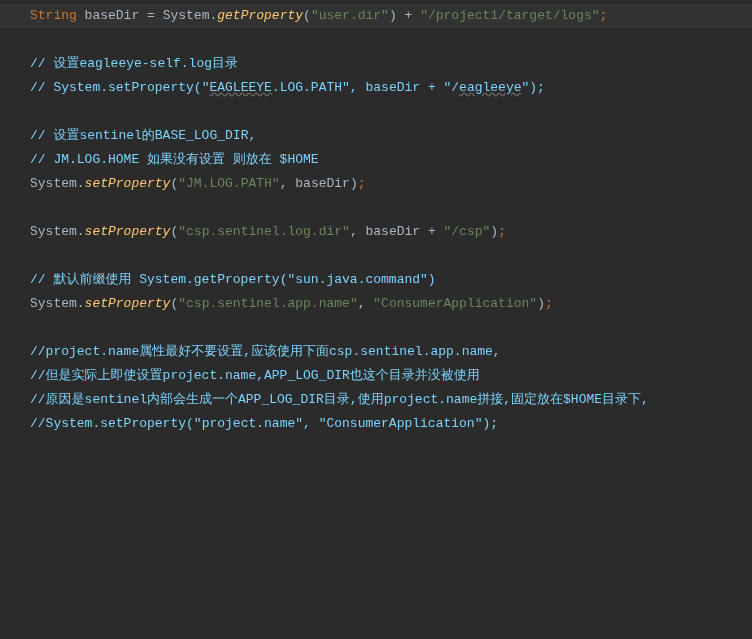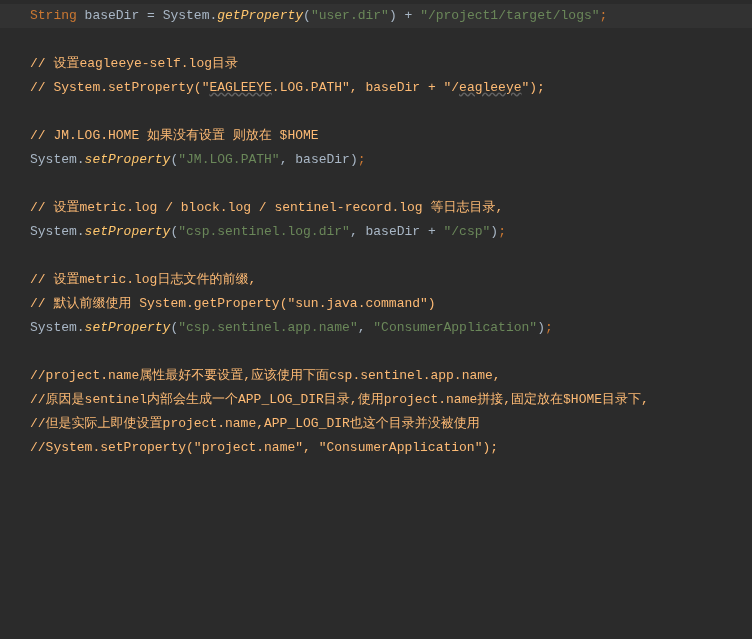--- a/index.html
+++ b/index.html
@@ -30,40 +30,39 @@
       padding-left: 30px;
       margin-right: -10px;
     }
     .type { color: #cc7832; }
     .identifier { color: #a9b7c6; }
     .method-italic { color: #ffc66d; font-style: italic; }
     .string { color: #6a8759; }
     .operator { color: #a9b7c6; }
     .paren { color: #a9b7c6; }
     .semicolon { color: #cc7832; }
-    .comment { color: #fdba74; }
+    .comment { color: #7dd3fc; }
     .underline { text-decoration: underline; text-decoration-color: #656565; text-decoration-style: wavy; }
     .blank-line { height: 24px; }
   </style>
 </head>
 <body>
 
 <div class="editor">
   <div class="line highlighted"><span class="type">String</span><span class="identifier"> baseDir </span><span class="operator">= </span><span class="identifier">System.</span><span class="method-italic">getProperty</span><span class="paren">(</span><span class="string">"user.dir"</span><span class="paren">)</span><span class="operator"> + </span><span class="string">"/project1/target/logs"</span><span class="semicolon">;</span></div>
   <div class="blank-line"></div>
   <div class="line"><span class="comment">// 设置eagleeye-self.log目录</span></div>
   <div class="line"><span class="comment">// System.setProperty("</span><span class="comment underline">EAGLEEYE</span><span class="comment">.LOG.PATH", baseDir + "/</span><span class="comment underline">eagleeye</span><span class="comment">");</span></div>
   <div class="blank-line"></div>
+  <div class="line"><span class="comment">// 设置sentinel的BASE_LOG_DIR,</span></div>
   <div class="line"><span class="comment">// JM.LOG.HOME 如果没有设置 则放在 $HOME</span></div>
   <div class="line"><span class="identifier">System.</span><span class="method-italic">setProperty</span><span class="paren">(</span><span class="string">"JM.LOG.PATH"</span><span class="identifier">, </span><span class="identifier">baseDir</span><span class="paren">)</span><span class="semicolon">;</span></div>
   <div class="blank-line"></div>
-  <div class="line"><span class="comment">// 设置metric.log / block.log / sentinel-record.log 等日志目录,</span></div>
   <div class="line"><span class="identifier">System.</span><span class="method-italic">setProperty</span><span class="paren">(</span><span class="string">"csp.sentinel.log.dir"</span><span class="identifier">, </span><span class="identifier">baseDir</span><span class="operator"> + </span><span class="string">"/csp"</span><span class="paren">)</span><span class="semicolon">;</span></div>
   <div class="blank-line"></div>
-  <div class="line"><span class="comment">// 设置metric.log日志文件的前缀,</span></div>
   <div class="line"><span class="comment">// 默认前缀使用 System.getProperty("sun.java.command")</span></div>
   <div class="line"><span class="identifier">System.</span><span class="method-italic">setProperty</span><span class="paren">(</span><span class="string">"csp.sentinel.app.name"</span><span class="identifier">, </span><span class="string">"ConsumerApplication"</span><span class="paren">)</span><span class="semicolon">;</span></div>
   <div class="blank-line"></div>
   <div class="line"><span class="comment">//project.name属性最好不要设置,应该使用下面csp.sentinel.app.name,</span></div>
+  <div class="line"><span class="comment">//但是实际上即使设置project.name,APP_LOG_DIR也这个目录并没被使用</span></div>
   <div class="line"><span class="comment">//原因是sentinel内部会生成一个APP_LOG_DIR目录,使用project.name拼接,固定放在$HOME目录下,</span></div>
-  <div class="line"><span class="comment">//但是实际上即使设置project.name,APP_LOG_DIR也这个目录并没被使用</span></div>
   <div class="line"><span class="comment">//System.setProperty("project.name", "ConsumerApplication");</span></div>
 </div>
 
 </body></html>

